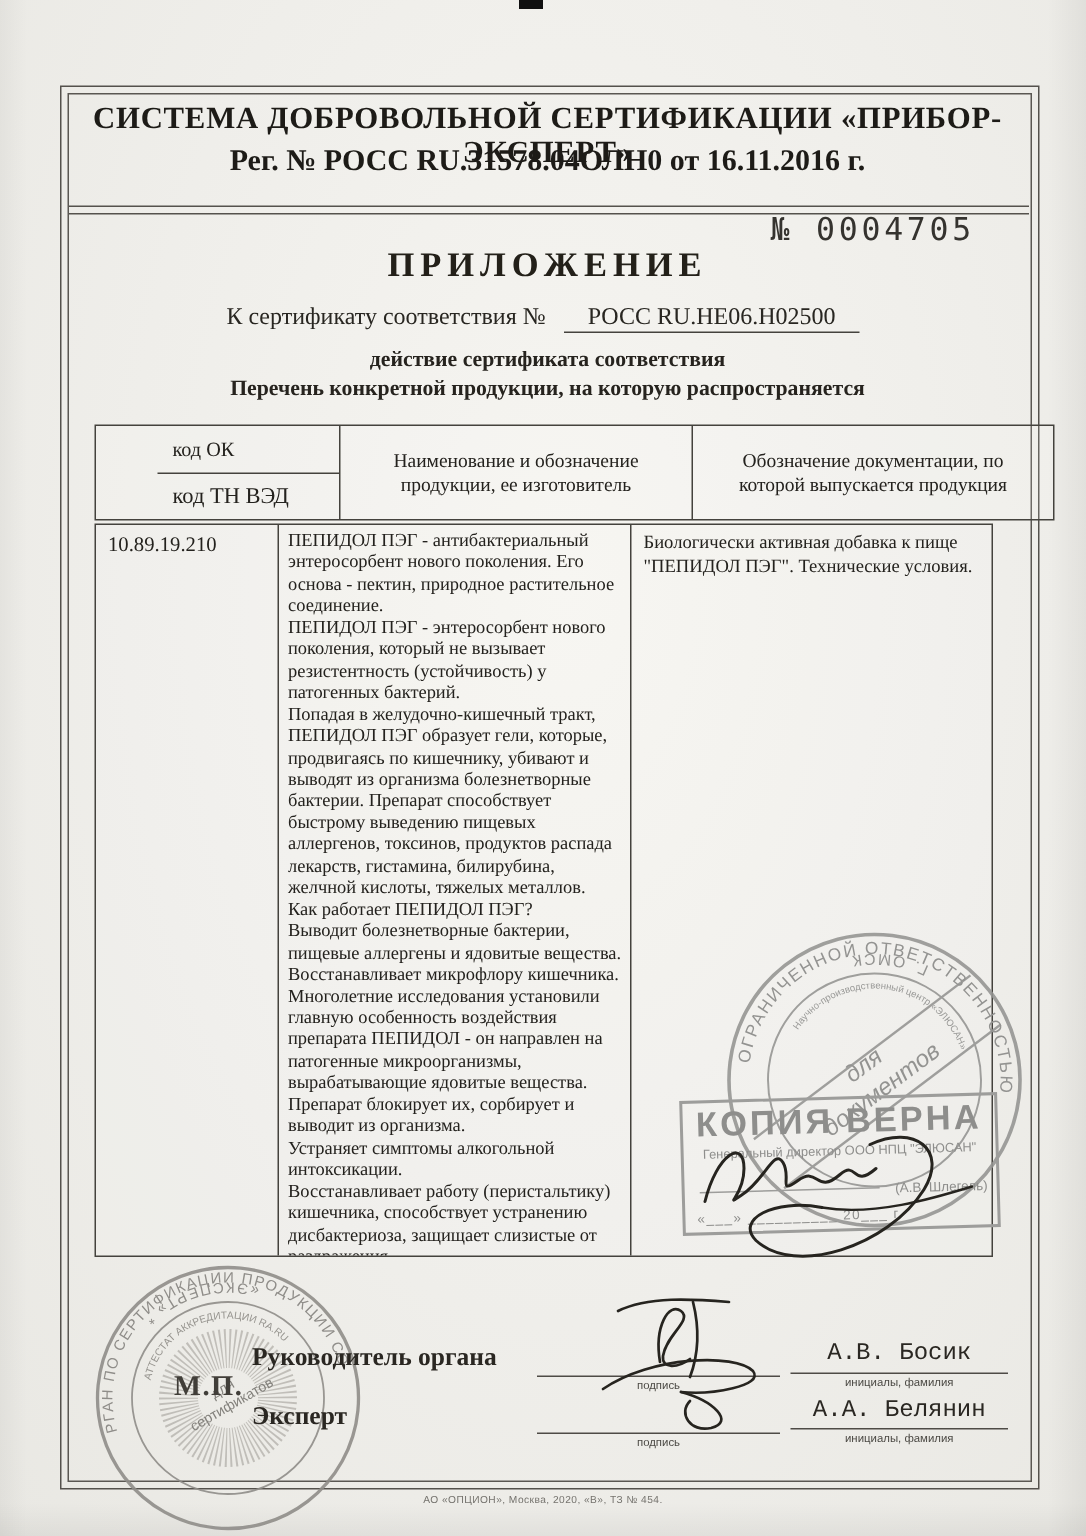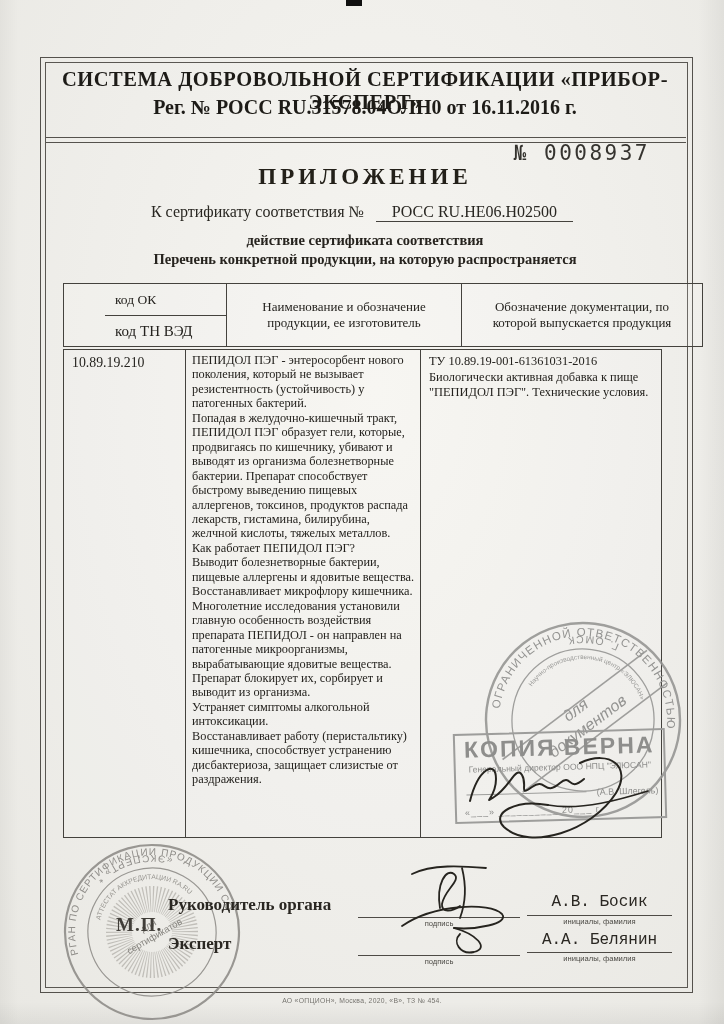--- a/index.html
+++ b/index.html
@@ -64,21 +64,21 @@
 
   <div class="frame">
     <div class="frame-inner"></div>
   </div>
 
   <div class="abs hdr1">СИСТЕМА ДОБРОВОЛЬНОЙ СЕРТИФИКАЦИИ «ПРИБОР-ЭКСПЕРТ»</div>
   <div class="abs hdr2">Рег. № РОСС RU.31578.04ОЛН0 от 16.11.2016 г.</div>
   <div class="abs sep" style="top:137px;"></div>
   <div class="abs sep" style="top:142px;"></div>
 
-  <div class="abs doc-number">№ 0008937</div>
+  <div class="abs doc-number">№ 0004705</div>
 
   <div class="abs title-main">ПРИЛОЖЕНИЕ</div>
   <div class="abs cert-line">
     <span>К сертификату соответствия №</span>
     <span class="cert-num">РОСС RU.НЕ06.Н02500</span>
   </div>
   <div class="abs subtitle">
     <div>действие сертификата соответствия</div>
     <div>Перечень конкретной продукции,  на которую распространяется</div>
   </div>
@@ -92,32 +92,32 @@
       <div class="hc-txt">Наименование и обозначение продукции, ее изготовитель</div>
     </div>
     <div class="c3">
       <div class="hc-txt">Обозначение документации, по которой выпускается продукция</div>
     </div>
   </div>
 
   <div class="abs t-body">
     <div class="c1 bc1">10.89.19.210</div>
     <div class="c2 bc2">
+      <p>ПЕПИДОЛ ПЭГ - антибактериальный энтеросорбент нового поколения. Его основа - пектин, природное растительное соединение.</p>
       <p>ПЕПИДОЛ ПЭГ - энтеросорбент нового поколения, который не вызывает резистентность (устойчивость) у патогенных бактерий.</p>
       <p>Попадая в желудочно-кишечный тракт, ПЕПИДОЛ ПЭГ образует гели, которые, продвигаясь по кишечнику, убивают и выводят из организма болезнетворные бактерии.  Препарат способствует быстрому выведению пищевых аллергенов, токсинов, продуктов распада лекарств, гистамина, билирубина, желчной кислоты, тяжелых металлов.</p>
       <p>Как работает ПЕПИДОЛ ПЭГ?</p>
       <p>Выводит болезнетворные бактерии, пищевые аллергены и ядовитые вещества.</p>
       <p>Восстанавливает микрофлору кишечника.</p>
       <p>Многолетние исследования установили главную особенность воздействия препарата ПЕПИДОЛ - он направлен на патогенные микроорганизмы, вырабатывающие ядовитые вещества. Препарат блокирует их, сорбирует и выводит из организма.</p>
       <p>Устраняет симптомы алкогольной интоксикации.</p>
       <p>Восстанавливает работу (перистальтику) кишечника, способствует устранению дисбактериоза, защищает слизистые от раздражения.</p>
 
     </div>
     <div class="c3 bc3">
-      <div>ТУ 10.89.19-001-61361031-2016</div>
       <div>Биологически активная добавка к пище</div>
       <div>"ПЕПИДОЛ ПЭГ". Технические условия.</div>
     </div>
   </div>
 
   <svg class="stamp-svg" style="left:476px;top:613px;transform:rotate(7deg);" width="214" height="214" viewBox="0 0 214 214">
     <g stroke="#939391" fill="none" opacity="0.88">
       <circle cx="107" cy="107" r="97" stroke-width="2.4"></circle>
       <circle cx="107" cy="107" r="71" stroke-width="1.3"></circle>
       <line x1="32" y1="156" x2="162" y2="30" stroke-width="1.6"></line>

